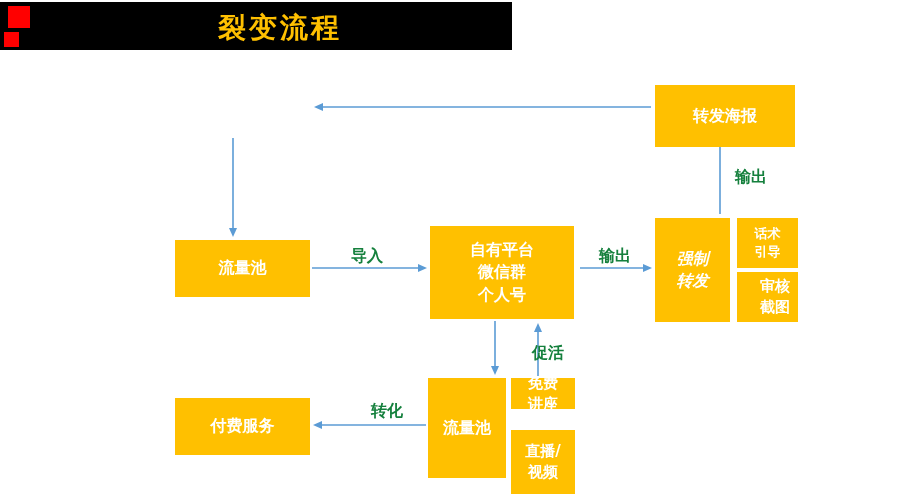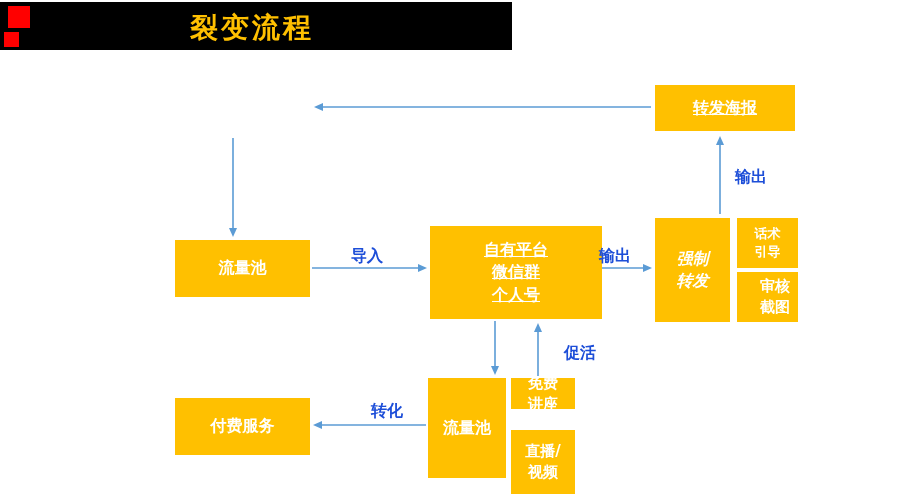--- a/index.html
+++ b/index.html
@@ -13,21 +13,21 @@
     overflow: hidden;
   }
   .header-bar {
     position: absolute;
     left: 0; top: 2px;
     width: 512px; height: 48px;
     background: #000000;
   }
   .page-title {
     position: absolute;
-    left: 190px; top: 9px;
+    left: 218px; top: 9px;
     font-size: 28px;
     font-weight: bold;
     color: #FFC000;
     letter-spacing: 3px;
     white-space: nowrap;
   }
   .red-sq-1 {
     position: absolute;
     left: 8px; top: 6px;
     width: 22px; height: 22px;
@@ -47,21 +47,21 @@
     font-size: 16px;
     line-height: 1.4;
     display: flex;
     align-items: center;
     justify-content: center;
     text-align: center;
     white-space: pre-line;
   }
   .edge-label {
     position: absolute;
-    color: #1d4ed8;
+    color: #15803d;
     font-weight: bold;
     font-size: 16px;
     white-space: nowrap;
   }
   svg.edges {
     position: absolute;
     left: 0; top: 0;
     width: 900px; height: 504px;
     pointer-events: none;
   }
@@ -112,25 +112,25 @@
       <line x1="538" y1="376" x2="538" y2="331"></line>
       <polygon points="538,323 534,332 542,332"></polygon>
     </g>
     <g>
       <line x1="426" y1="425" x2="321" y2="425"></line>
       <polygon points="313,425 322,421 322,429"></polygon>
     </g>
   </svg>
 
 
-  <div class="node" style="left:655px; top:85px; width:140px; height:46px;text-decoration:underline;">转发海报</div>
+  <div class="node" style="left:655px; top:85px; width:140px; height:62px;">转发海报</div>
 
   <div class="node" style="left:175px; top:240px; width:135px; height:57px;">流量池</div>
 
-  <div class="node" style="left:430px; top:226px; width:172px; height:93px;text-decoration:underline;">自有平台
+  <div class="node" style="left:430px; top:226px; width:144px; height:93px;">自有平台
 微信群
 个人号</div>
 
   <div class="node" style="left:655px; top:218px; width:75px; height:104px;font-style:italic;">强制
 转发</div>
 
   <div class="node" style="left:737px; top:218px; width:61px; height:50px; font-size:13px;">话术
 引导</div>
 
   <div class="node" style="left:737px; top:272px; width:61px; height:50px; font-size:15px;padding-left:15px;">审核
@@ -145,17 +145,17 @@
 
   <div class="node" style="left:511px; top:430px; width:64px; height:64px; font-size:15px;">直播/
 视频</div>
 
   <div class="edge-label" style="left:351px; top:246px;">导入</div>
 
   <div class="edge-label" style="left:599px; top:246px;">输出</div>
 
   <div class="edge-label" style="left:735px; top:167px;">输出</div>
 
-  <div class="edge-label" style="left:564px; top:343px;">促活</div>
+  <div class="edge-label" style="left:532px; top:343px;">促活</div>
 
   <div class="edge-label" style="left:359px; top:401px;margin-left:12px;">转化</div>
 
 </div>
 
 </body></html>

